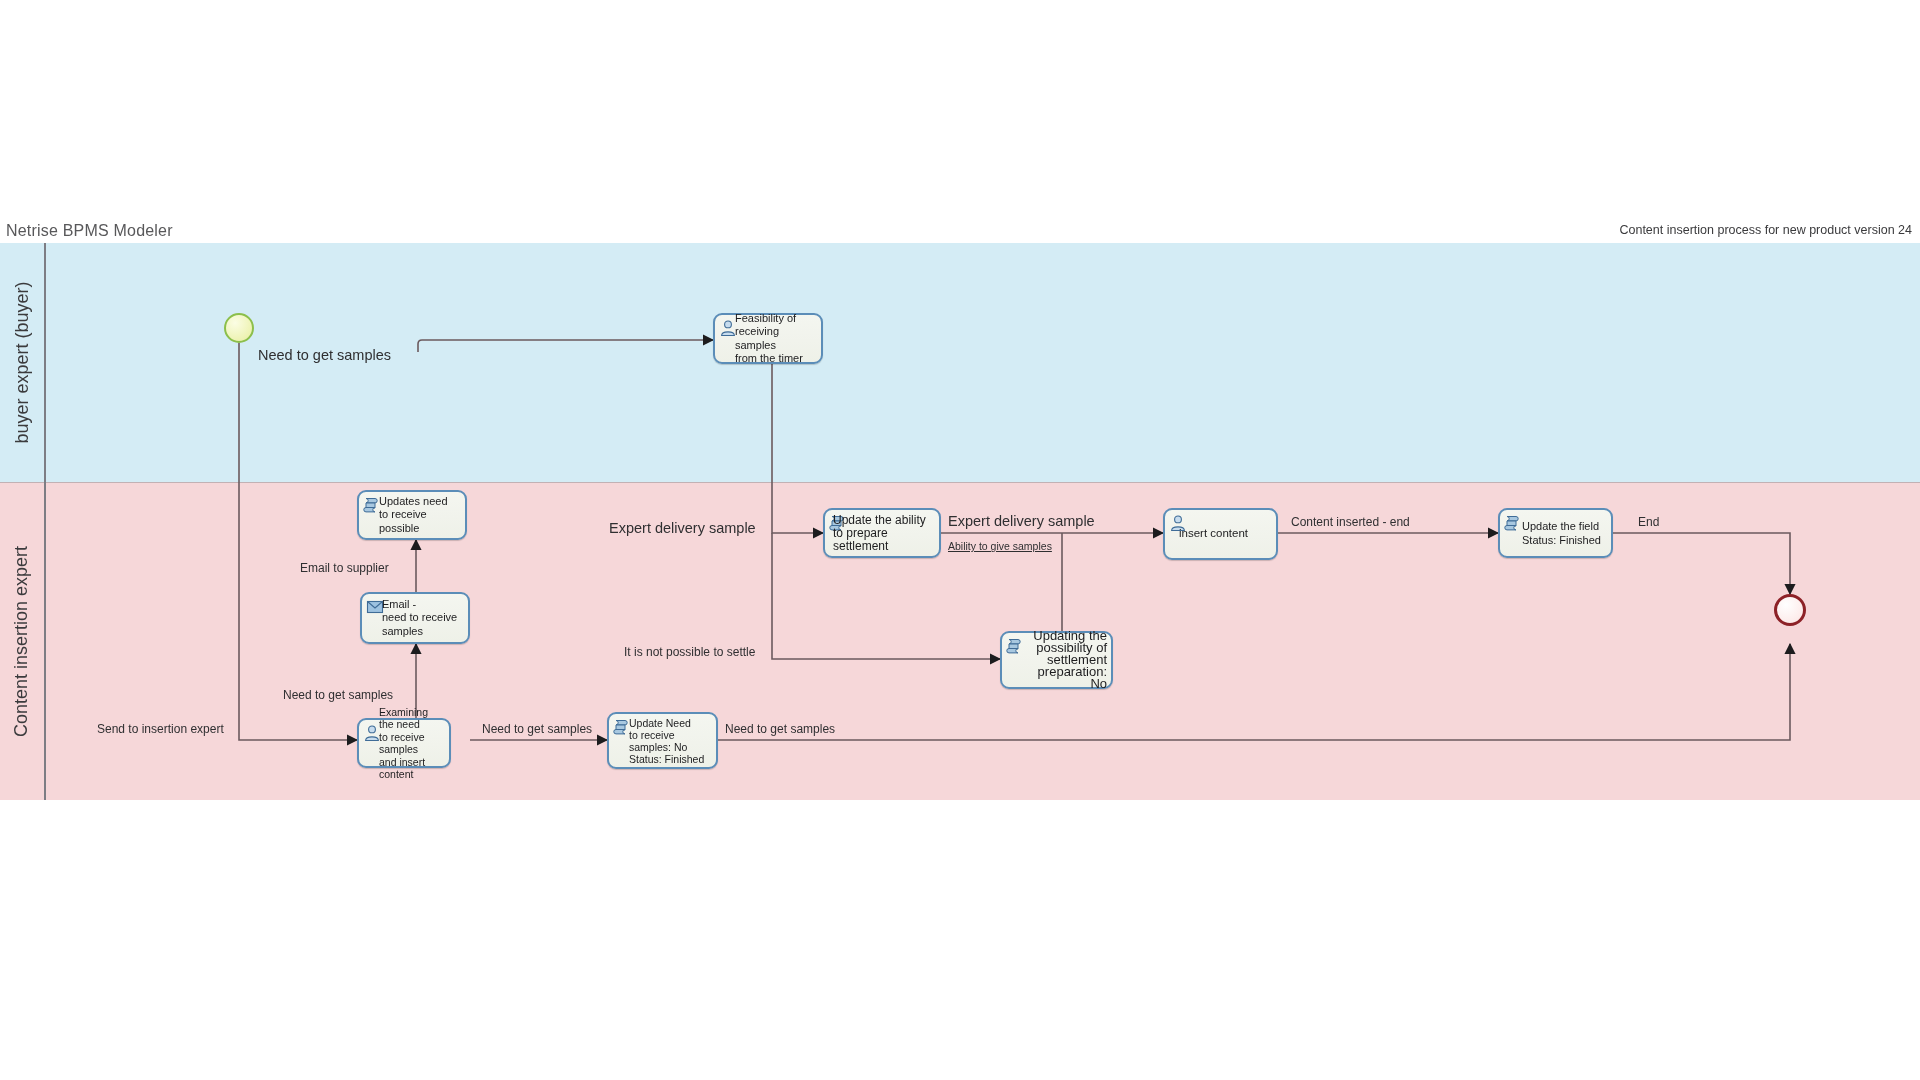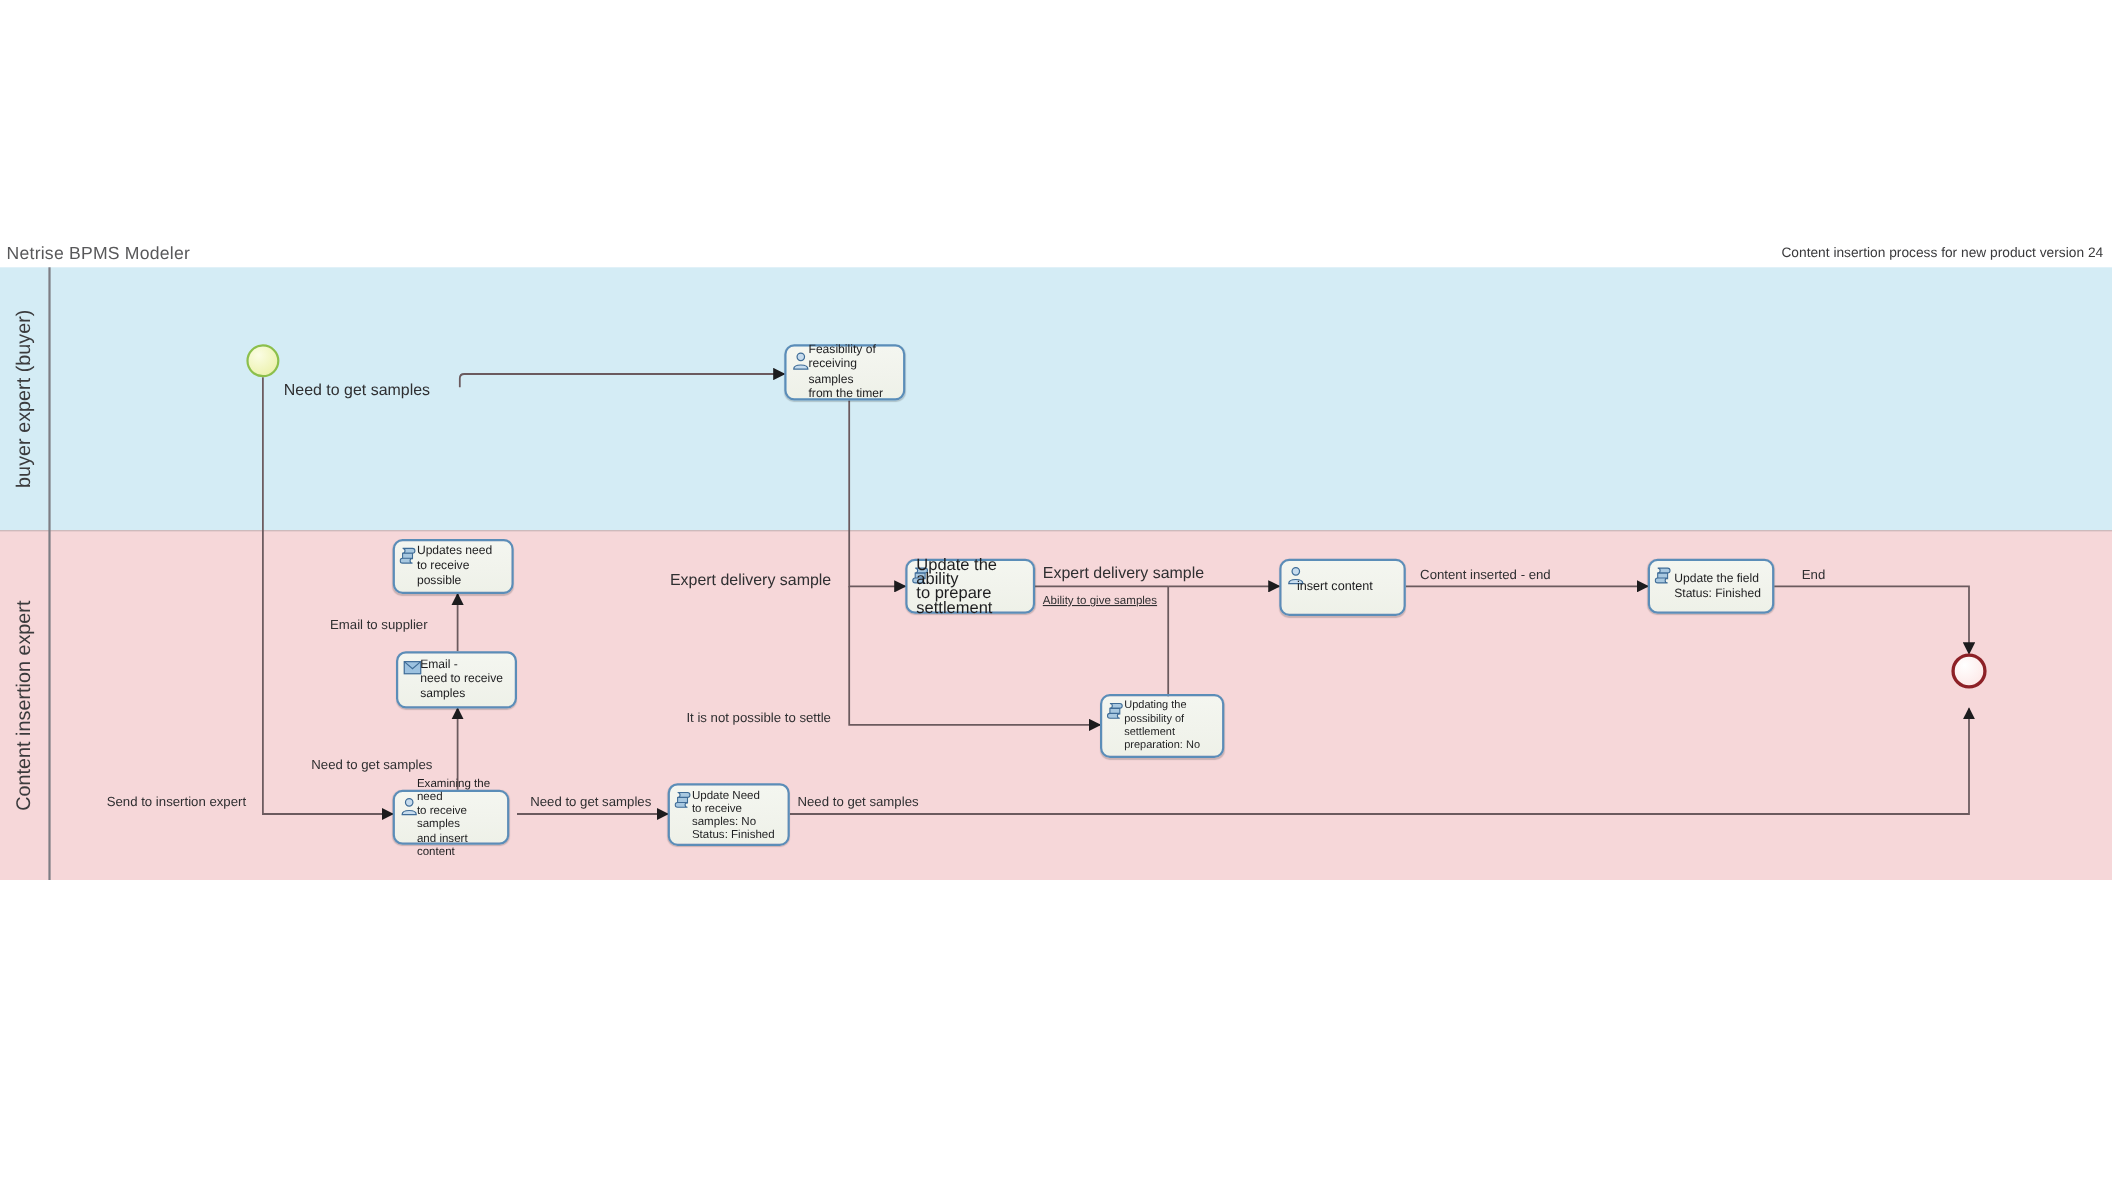--- a/index.html
+++ b/index.html
@@ -229,21 +229,21 @@
   <div class="task" style="left:360px; top:592px; width:110px; height:52px;">
     <svg class="task-icon" viewBox="0 0 18 18">
       <rect x="1.5" y="3.5" width="15" height="11" fill="#9dc2e0" stroke="#3f6c97" stroke-width="1.1"></rect>
       <path d="M 1.5 3.5 L 9 10 L 16.5 3.5" fill="none" stroke="#3f6c97" stroke-width="1.1"></path>
     </svg>
     <div class="task-text">Email -
   need to receive
   samples</div>
   </div>
 
-  <div class="task" style="left:357px; top:718px; width:106px; height:50px;">
+  <div class="task" style="left:357px; top:718px; width:94px; height:50px;">
     <svg class="task-icon" viewBox="0 0 18 18">
       <circle cx="9" cy="5.4" r="3.4" fill="#c7dcee" stroke="#3f6c97" stroke-width="1.1"></circle>
       <path d="M 2.6 16.5 C 2.6 11.6 15.4 11.6 15.4 16.5 Z" fill="#c7dcee" stroke="#3f6c97" stroke-width="1.1"></path>
     </svg>
     <div class="task-text" style="font-size:10.5px; line-height:12.5px;">Examining the need
  to receive samples
  and insert content</div>
   </div>
 
   <div class="task" style="left:607px; top:712px; width:111px; height:57px;">
@@ -257,31 +257,31 @@
   samples: No
 Status: Finished</div>
   </div>
 
   <div class="task" style="left:823px; top:508px; width:118px; height:50px;">
     <svg class="task-icon" viewBox="0 0 18 18">
       <path d="M 3 2.5 h 9 a 2.2 2.2 0 0 1 0 4.4 h -9 a 2.2 2.2 0 0 0 0 -4.4 z" fill="#a8c8e0" stroke="#3f6c97" stroke-width="1"></path>
       <path d="M 3 7 h 9 v 5 h -9 z" fill="#a8c8e0" stroke="#3f6c97" stroke-width="1"></path>
       <path d="M 3 11.5 h 9 a 2.2 2.2 0 0 0 0 4.4 h -9 a 2.2 2.2 0 0 1 0 -4.4 z" fill="#a8c8e0" stroke="#3f6c97" stroke-width="1"></path>
     </svg>
-    <div class="task-text" style="left:8px; font-size:15px; line-height:13px;">Update the ability
+    <div class="task-text" style="left:8px; font-size:12px; line-height:13px;">Update the ability
 to prepare settlement</div>
   </div>
 
   <div class="task" style="left:1000px; top:631px; width:113px; height:58px;">
     <svg class="task-icon" viewBox="0 0 18 18">
       <path d="M 3 2.5 h 9 a 2.2 2.2 0 0 1 0 4.4 h -9 a 2.2 2.2 0 0 0 0 -4.4 z" fill="#a8c8e0" stroke="#3f6c97" stroke-width="1"></path>
       <path d="M 3 7 h 9 v 5 h -9 z" fill="#a8c8e0" stroke="#3f6c97" stroke-width="1"></path>
       <path d="M 3 11.5 h 9 a 2.2 2.2 0 0 0 0 4.4 h -9 a 2.2 2.2 0 0 1 0 -4.4 z" fill="#a8c8e0" stroke="#3f6c97" stroke-width="1"></path>
     </svg>
-    <div class="task-text" style="font-size:10px; line-height:12px;">Updating the
+    <div class="task-text" style="font-size:13px; line-height:12px;text-align:right;">Updating the
 possibility of
 settlement
  preparation: No</div>
   </div>
 
   <div class="task" style="left:1163px; top:508px; width:115px; height:52px;">
     <svg class="task-icon" viewBox="0 0 18 18">
       <circle cx="9" cy="5.4" r="3.4" fill="#c7dcee" stroke="#3f6c97" stroke-width="1.1"></circle>
       <path d="M 2.6 16.5 C 2.6 11.6 15.4 11.6 15.4 16.5 Z" fill="#c7dcee" stroke="#3f6c97" stroke-width="1.1"></path>
     </svg>

